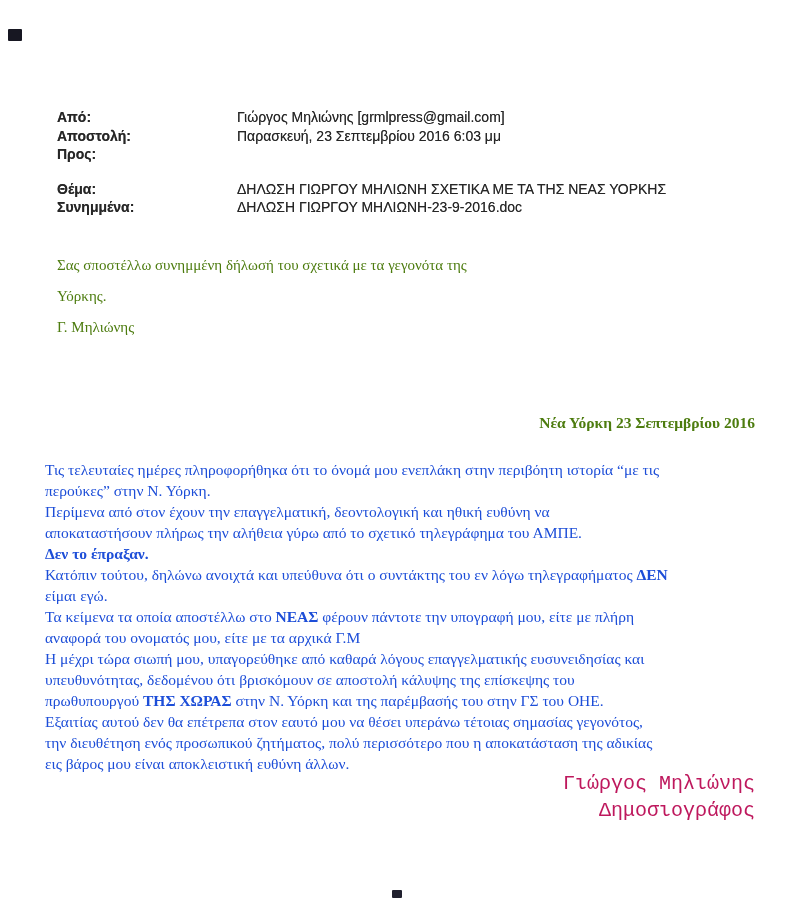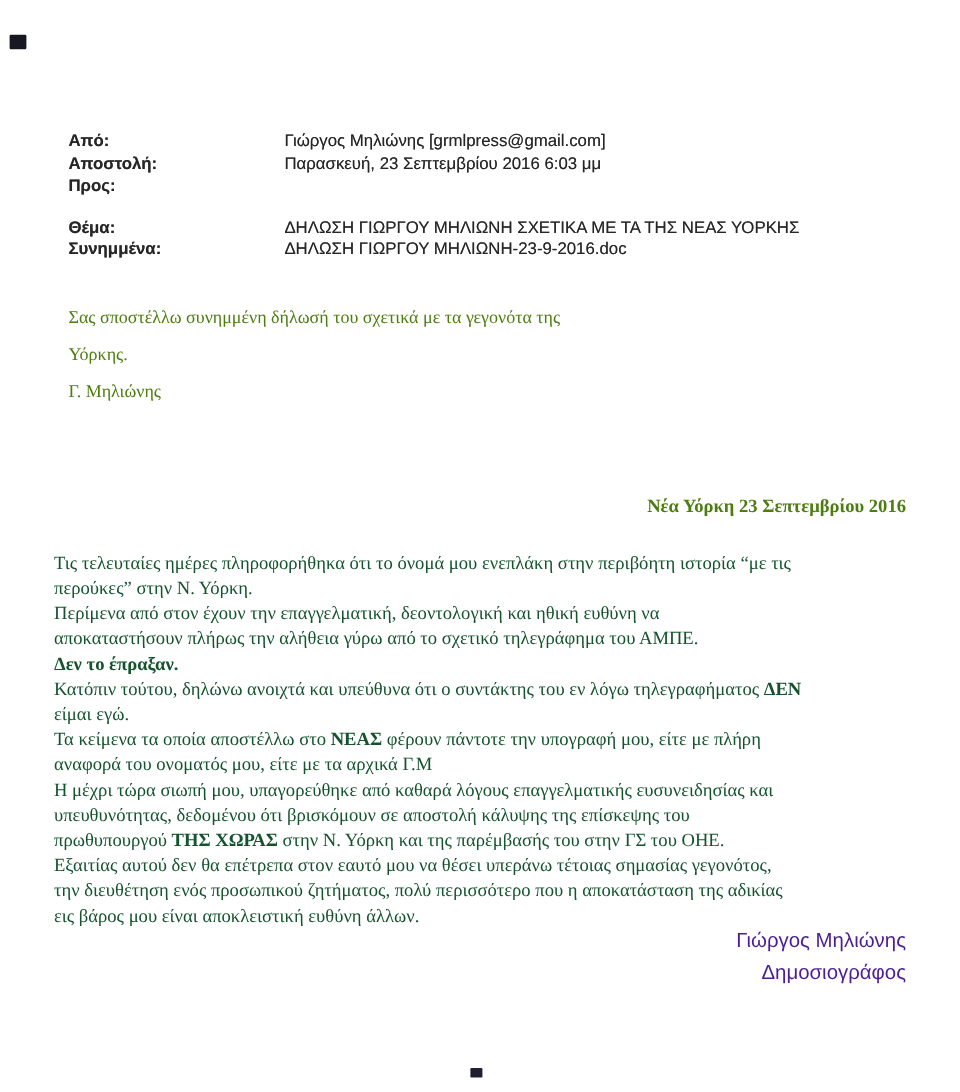--- a/index.html
+++ b/index.html
@@ -52,34 +52,34 @@
     color: #4d7c0f;
   }
 
   
   .statement {
     position: absolute;
     left: 45px; top: 459px; width: 722px;
     font-family: "Liberation Serif", serif;
     font-size: 15.5px;
     line-height: 21px;
-    color: #14532d;
+    color: #1d4ed8;
     white-space: nowrap;
   }
   .stmt-line span.b { font-weight: bold; }
 
   
   .signature {
     position: absolute;
     right: 45px; top: 770px; left: 400px;
     text-align: right;
-    font-family: Liberation Sans, sans-serif;
-    font-size: 17px;
+    font-family: Liberation Mono, monospace;
+    font-size: 20px;
     line-height: 27px;
-    color: #4c1d95;
+    color: #be185d;
   }
 </style>
 </head>
 <body>
 
 <div class="page">
 
   <div class="artifact top-left"></div>
 
   <div class="email-header">

